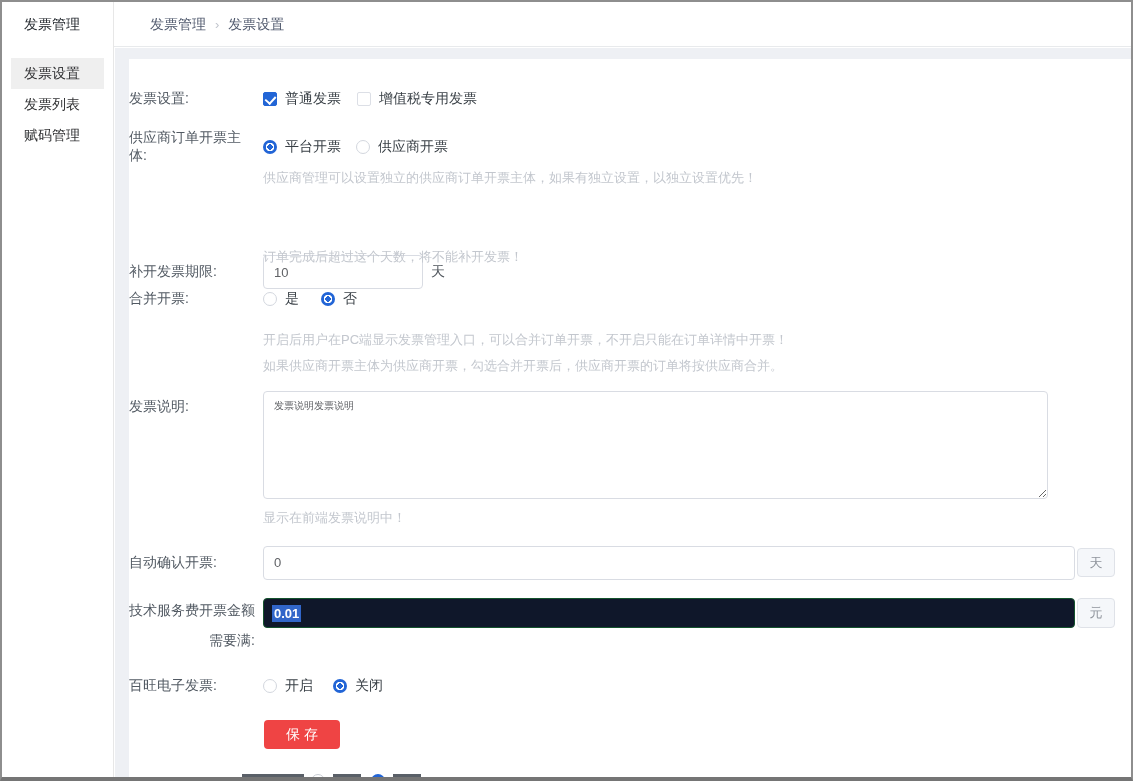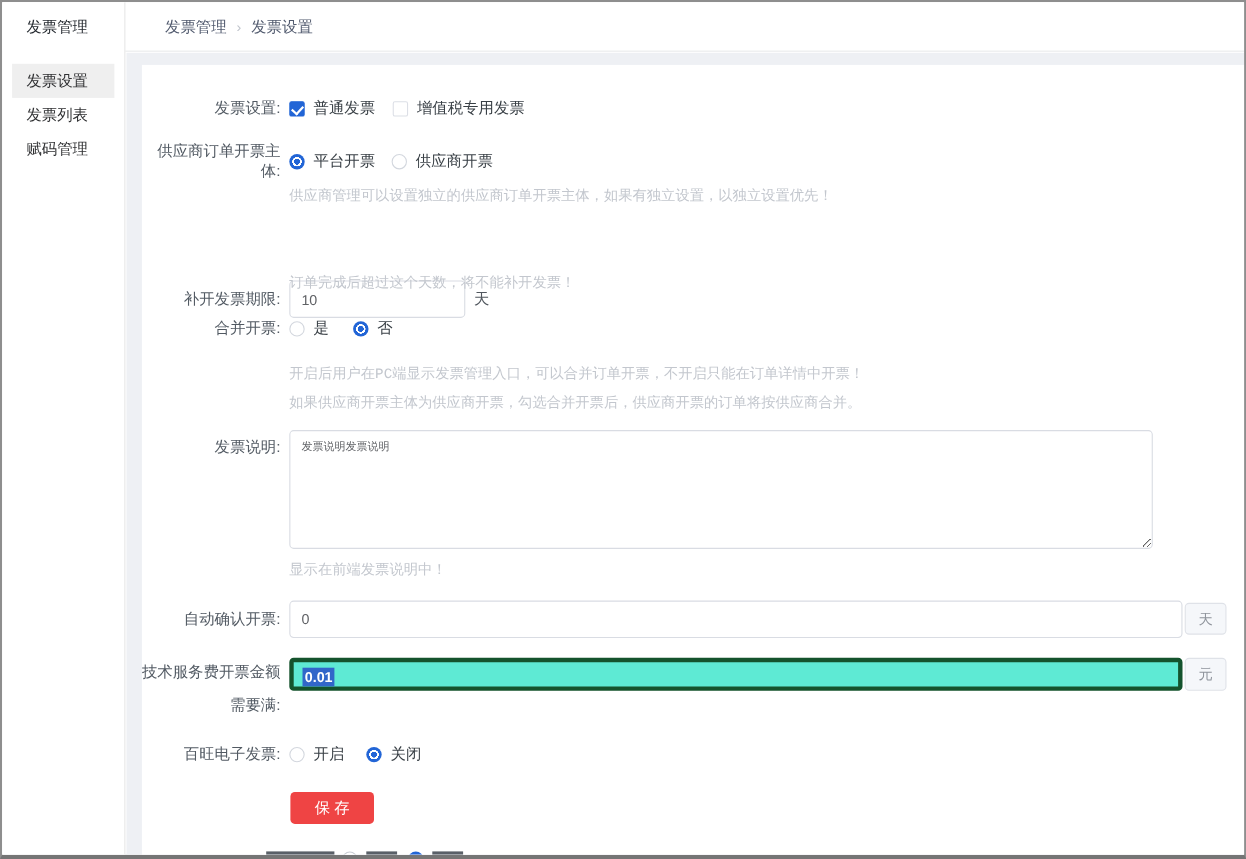--- a/index.html
+++ b/index.html
@@ -46,27 +46,27 @@
     position:absolute; left:113px; top:46px; right:0; bottom:0;
     background:#eef0f4;
   }
   .card {
     position:absolute; left:14px; top:11px; right:0; bottom:0;
     background:#fff; overflow:hidden;
   }
 
   .row { position:absolute; left:0; right:0; display:flex; align-items:center; }
   .lbl {
-    width:126px; flex:0 0 126px; text-align:right;
+    width:126px; flex:0 0 126px; 
     font-size:14px; color:#525a63;
   }
   .ctl { display:flex; align-items:center; margin-left:8px; }
   .opt-label { font-size:14px; color:#383f45; margin-left:8px; }
   .help {
-    position:absolute; left:134px; font-size:13px; color:#c3c7ce;font-family:Liberation Mono, monospace;
+    position:absolute; left:134px; font-size:13px; color:#c3c7ce;
   }
 
   
   .checkbox {
     width:14px; height:14px; border-radius:2px;
     border:1px solid #dcdfe6; background:#fff; position:relative; flex:0 0 14px;
   }
   .checkbox.checked { background:#2265d6; border-color:#2265d6; }
   .checkbox.checked::after {
     content:""; position:absolute; left:3px; top:1px; width:5px; height:8px;
@@ -101,22 +101,22 @@
 
   .group-input { width:812px; }
   .addon {
     width:38px; height:29px; margin-left:2px;
     background:#f5f7fa; border:1px solid #dfe2e8; border-radius:4px;
     display:flex; align-items:center; justify-content:center;
     font-size:13px; color:#8f949c;
   }
 
   .tech-input {
-    width:812px; height:30px; border:4px solid #14532d; border-radius:4px;
-    background:#5eead4; display:flex; align-items:flex-end; padding:0 8px;
+    width:812px; height:30px; border:1px solid #14532d; border-radius:4px;
+    background:#0f172a; display:flex; align-items:center; padding:0 8px;
   }
   .sel-text {
     background:#3166c9; color:#fff; font-size:13px; font-weight:bold;
     padding:1px 2px;
   }
   .lbl-abs {
     position:absolute; width:126px; text-align:right;
     font-size:14px; color:#525a63;
   }
 

